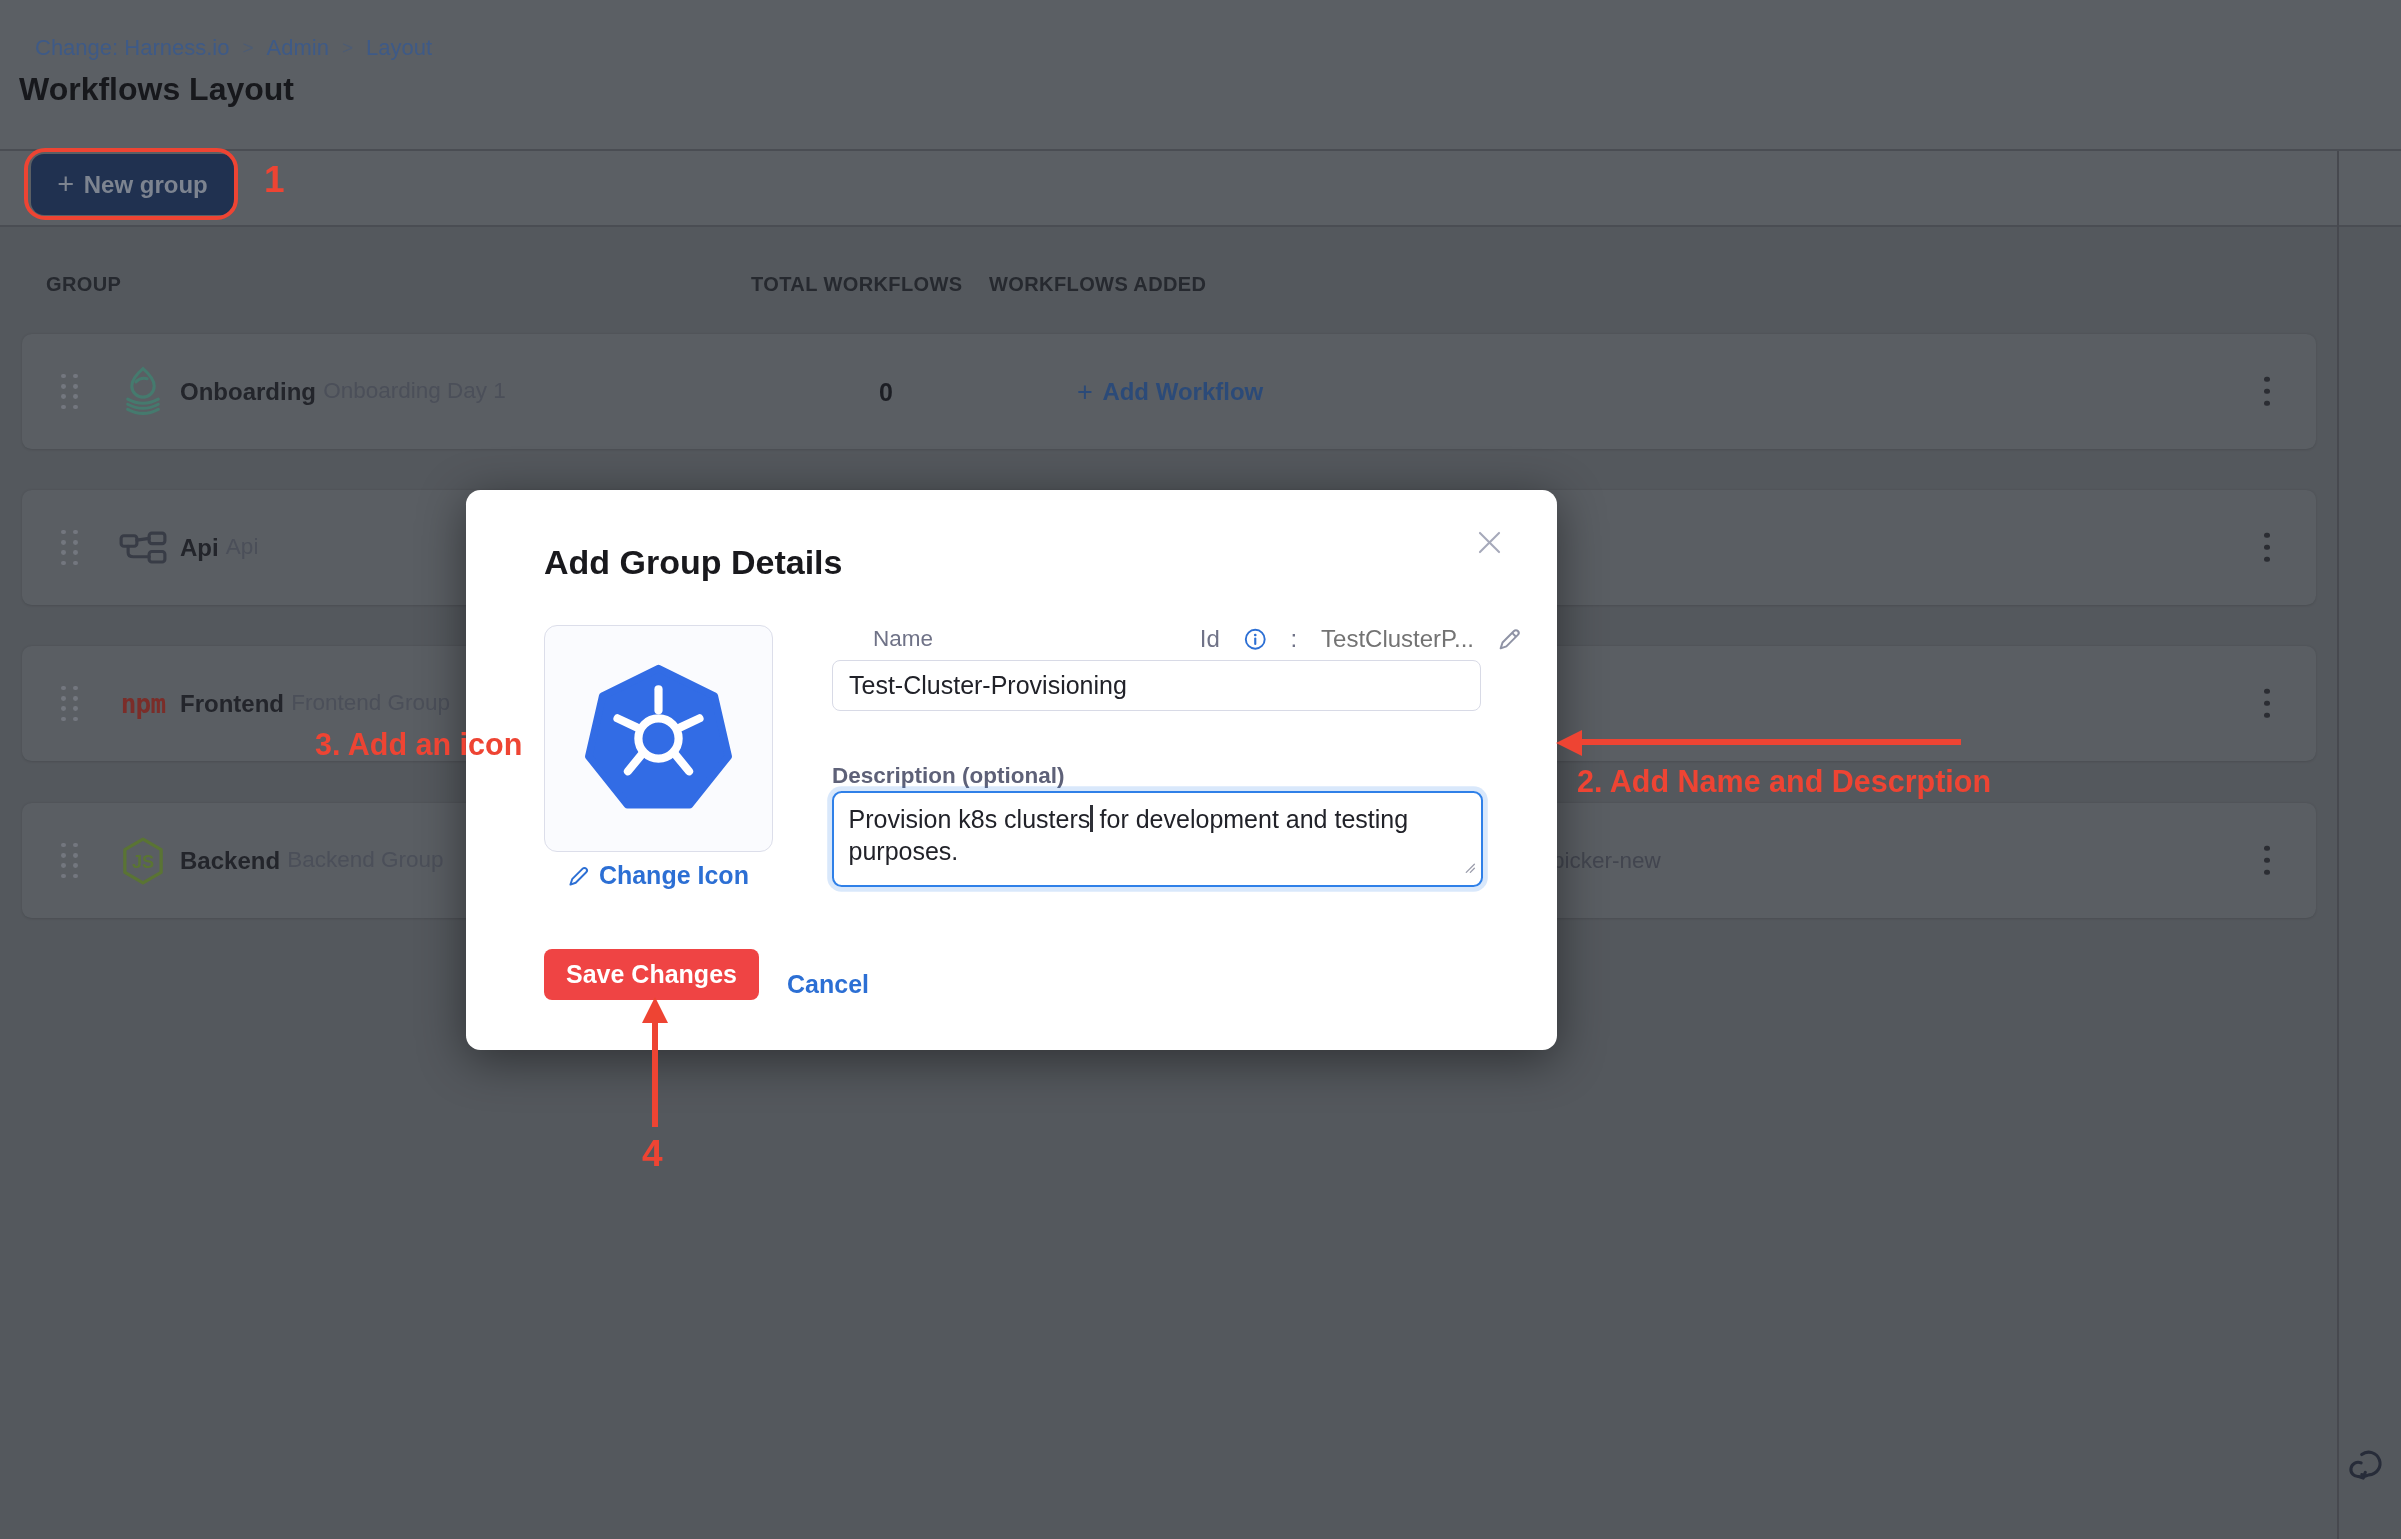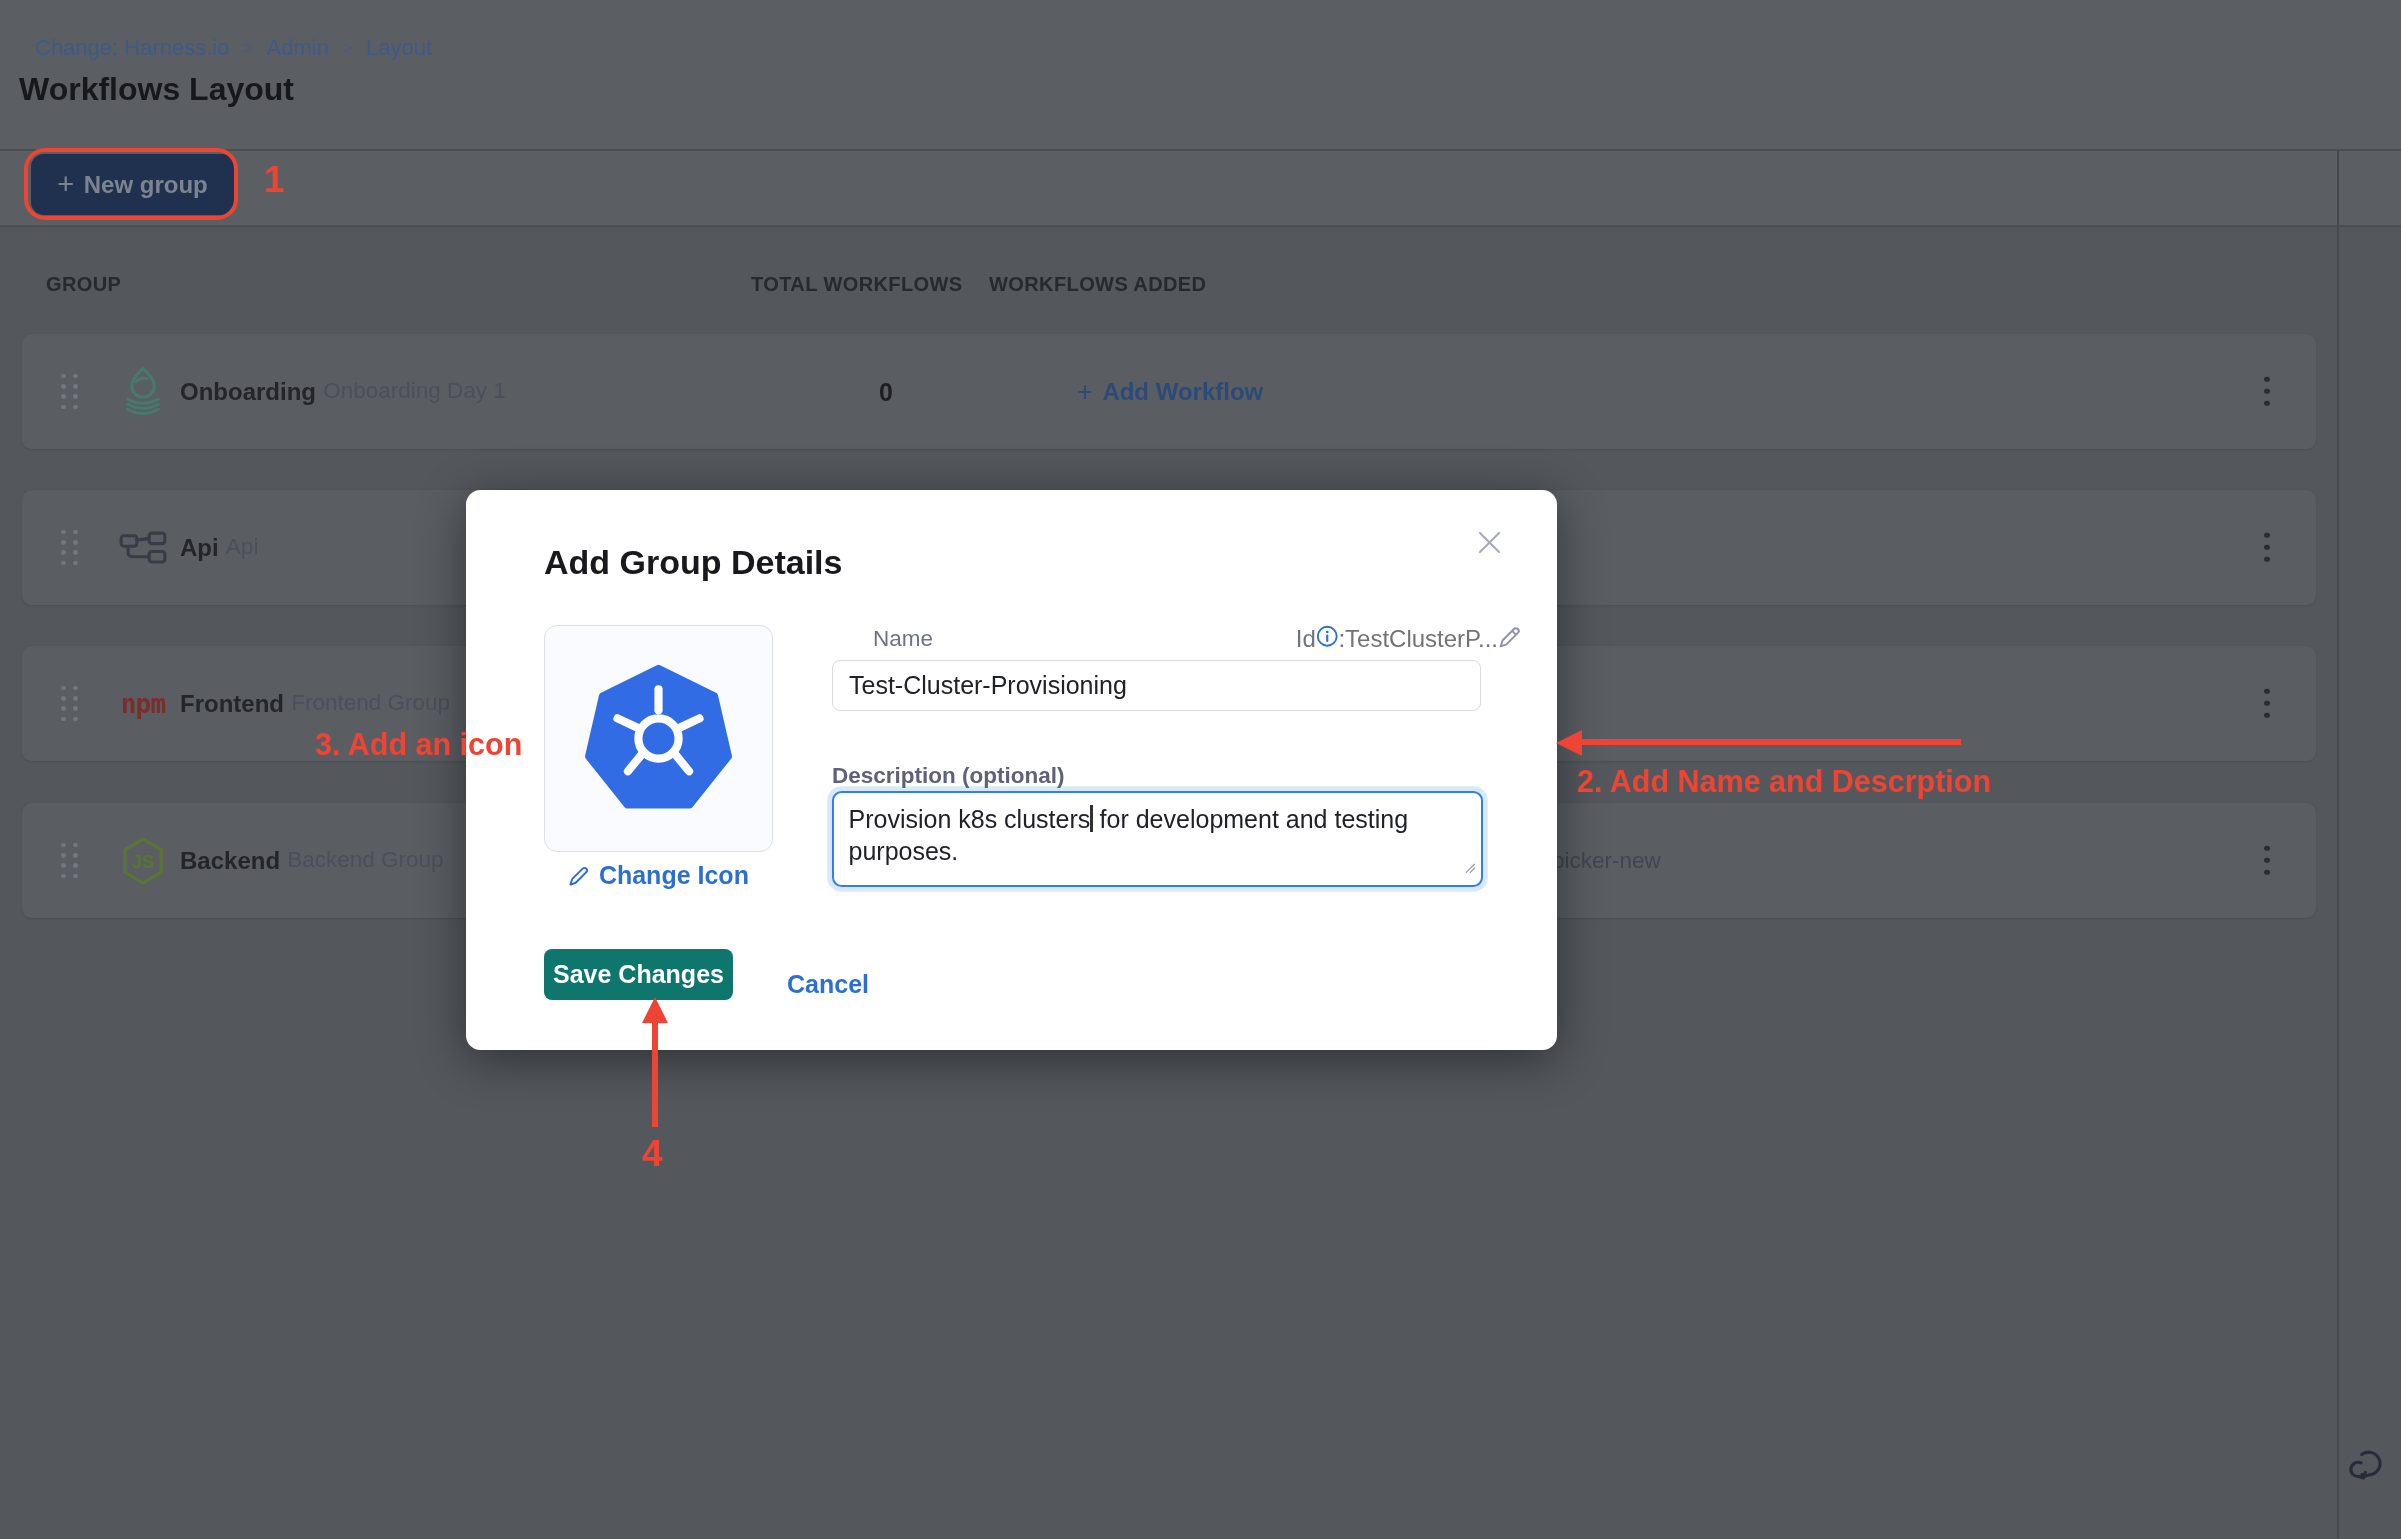--- a/index.html
+++ b/index.html
@@ -72,40 +72,40 @@
   .icon-box { position:absolute; left:78px; top:135px; width:229px; height:227px; background:#fafbfe;
               border:1.6px solid #dcdeea; border-radius:13px; display:flex; align-items:center;
               justify-content:center; cursor:pointer; }
   .change-icon { position:absolute; left:78px; top:371px; width:229px; display:flex; gap:8.8px;
                  align-items:center; justify-content:center; color:#2c6fd4; cursor:pointer; }
   .change-icon .lbl { font-size:25px; font-weight:700; }
 
   .field-label-row { position:absolute; left:366px; top:135px; width:649px; display:flex;
                      justify-content:space-between; align-items:center;margin-left:41px; }
   .name-label { font-size:22.5px; color:#6f7287; }
-  .id-group { display:flex; align-items:flex-start; gap:0; }
+  .id-group { display:flex; align-items:center; gap:24px; }
   .id-label { font-size:24px; color:#6f7287; }
   .id-colon { font-size:24px; color:#6f7287; }
   .id-value { font-size:24px; color:#737373; font-weight:500; cursor:pointer; }
 
   .name-input { position:absolute; left:366px; top:170px; width:649px; height:51px;
                 border:1.6px solid #d8dae6; border-radius:8px; font-size:25px; color:#212229;
                 padding:0 16px; outline:none; background:#fff;
                 font-family:"Liberation Sans","DejaVu Sans",sans-serif; }
 
   .desc-label { position:absolute; left:366px; top:273px; font-size:22.5px; font-weight:700; color:#5e6178; }
   .desc-area { position:absolute; left:366px; top:301px; width:651px; height:96px;
                border:2.4px solid #2f80e8; border-radius:9.6px;
                box-shadow:0 0 0 4.8px rgba(47,128,232,.18);
                padding:9.6px 14.5px; font-size:25px; line-height:32px; color:#212229; background:#fff;
                cursor:text; }
   .caret { display:inline-block; width:2.4px; height:27px; background:#2f3037; vertical-align:-4px; }
   .resize-grip { position:absolute; right:4.8px; bottom:4px; }
 
-  .save-btn { position:absolute; left:78px; top:459px; width:189px; height:51px; background:#0f766e;
+  .save-btn { position:absolute; left:78px; top:459px; width:215px; height:51px; background:#ef4444;
               border:none; border-radius:8px; color:#ffffff; font-size:25px; font-weight:700;
               cursor:pointer; font-family:"Liberation Sans","DejaVu Sans",sans-serif; }
   .cancel-btn { position:absolute; left:321px; top:480px; font-size:25px; font-weight:700;
                 color:#2c6fd4; cursor:pointer; }
 
   
   .anno { z-index:30; position:absolute; color:#ee4433; font-weight:700; }
   .anno-outline { position:absolute; left:24px; top:148px; width:214px; height:72px;
                   border:4px solid #ee4433; border-radius:21px; z-index:30; }
   .anno-step1 { left:264px; top:159px; font-size:37px; }

